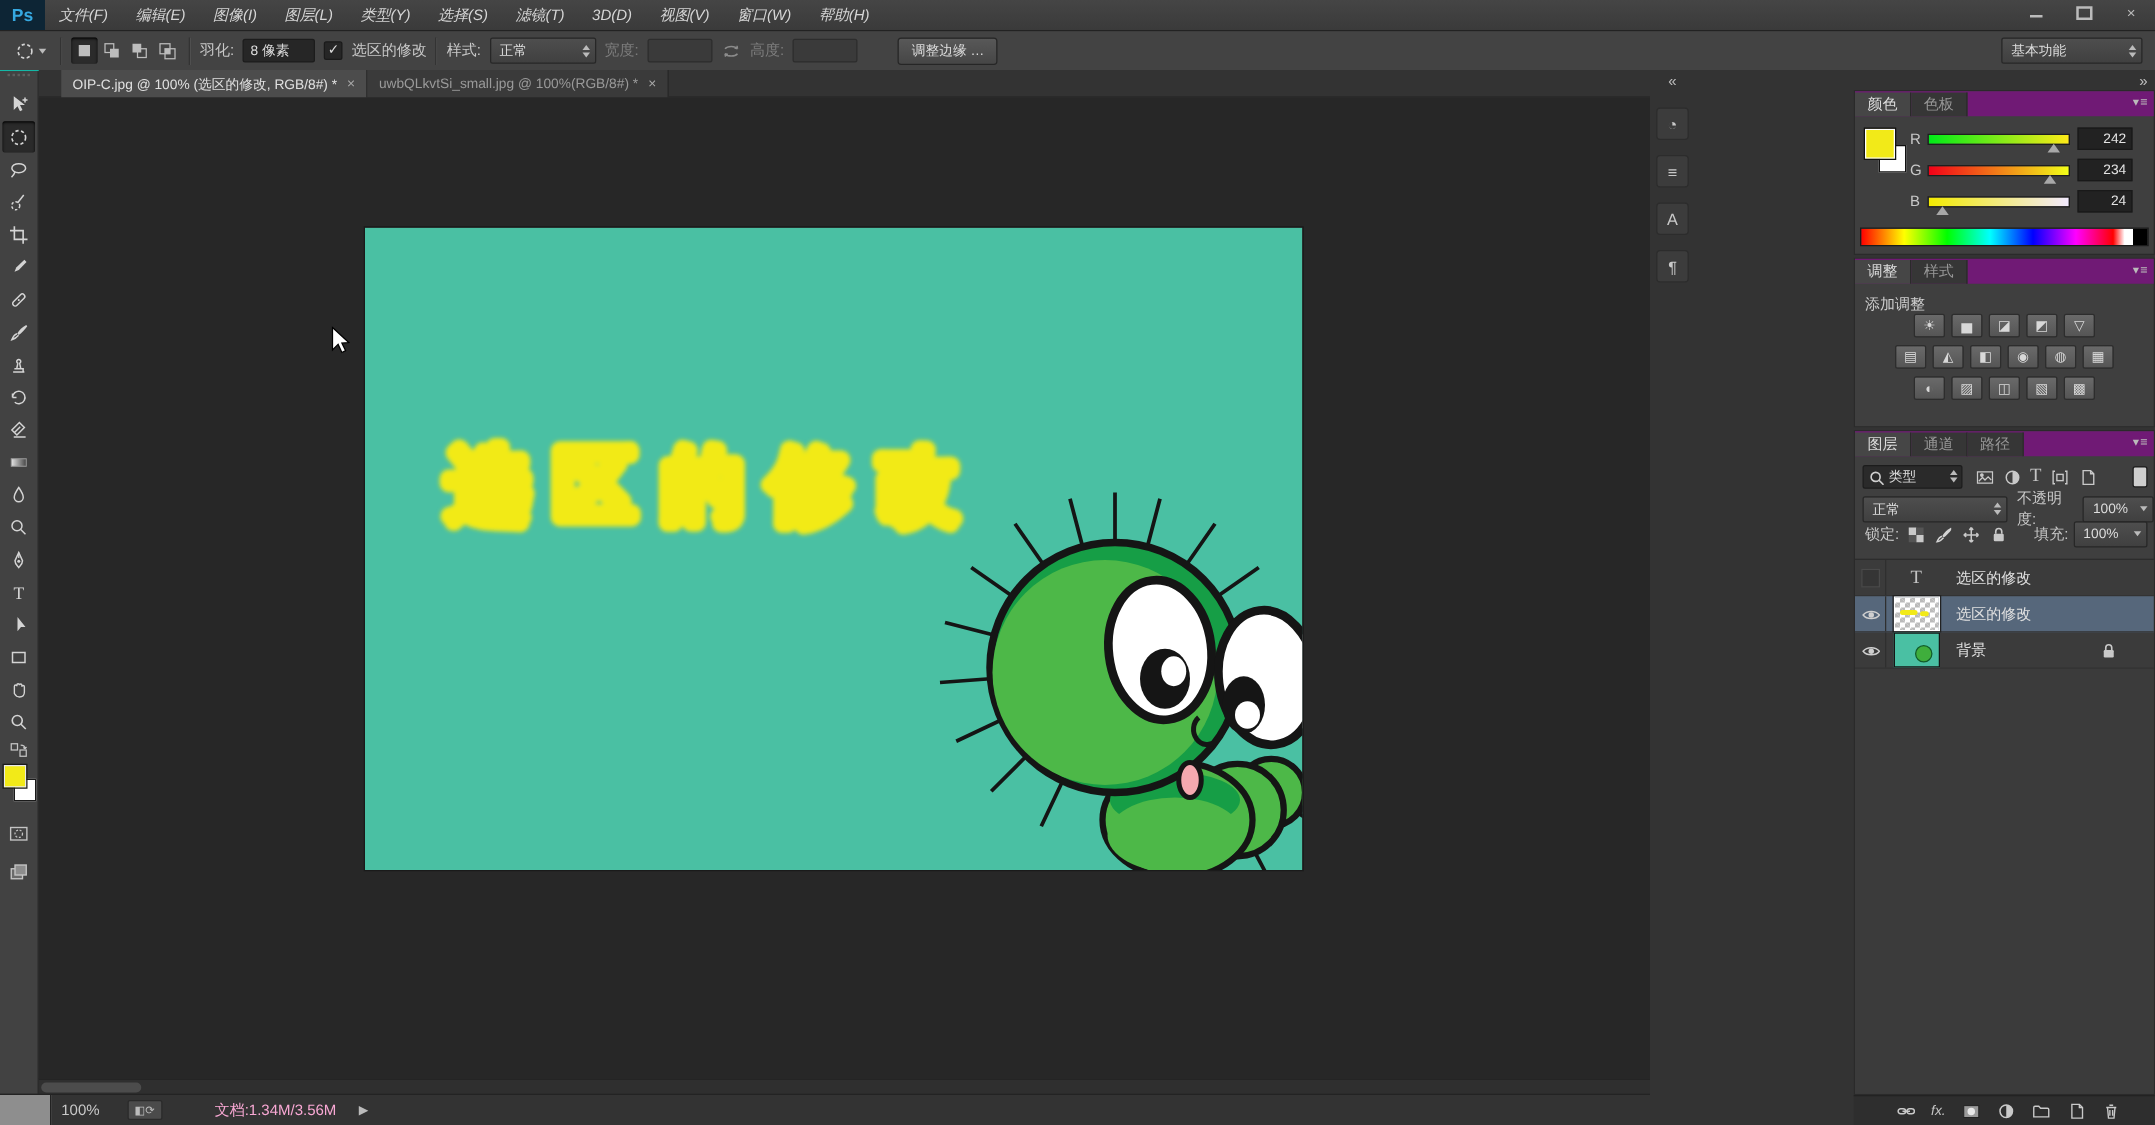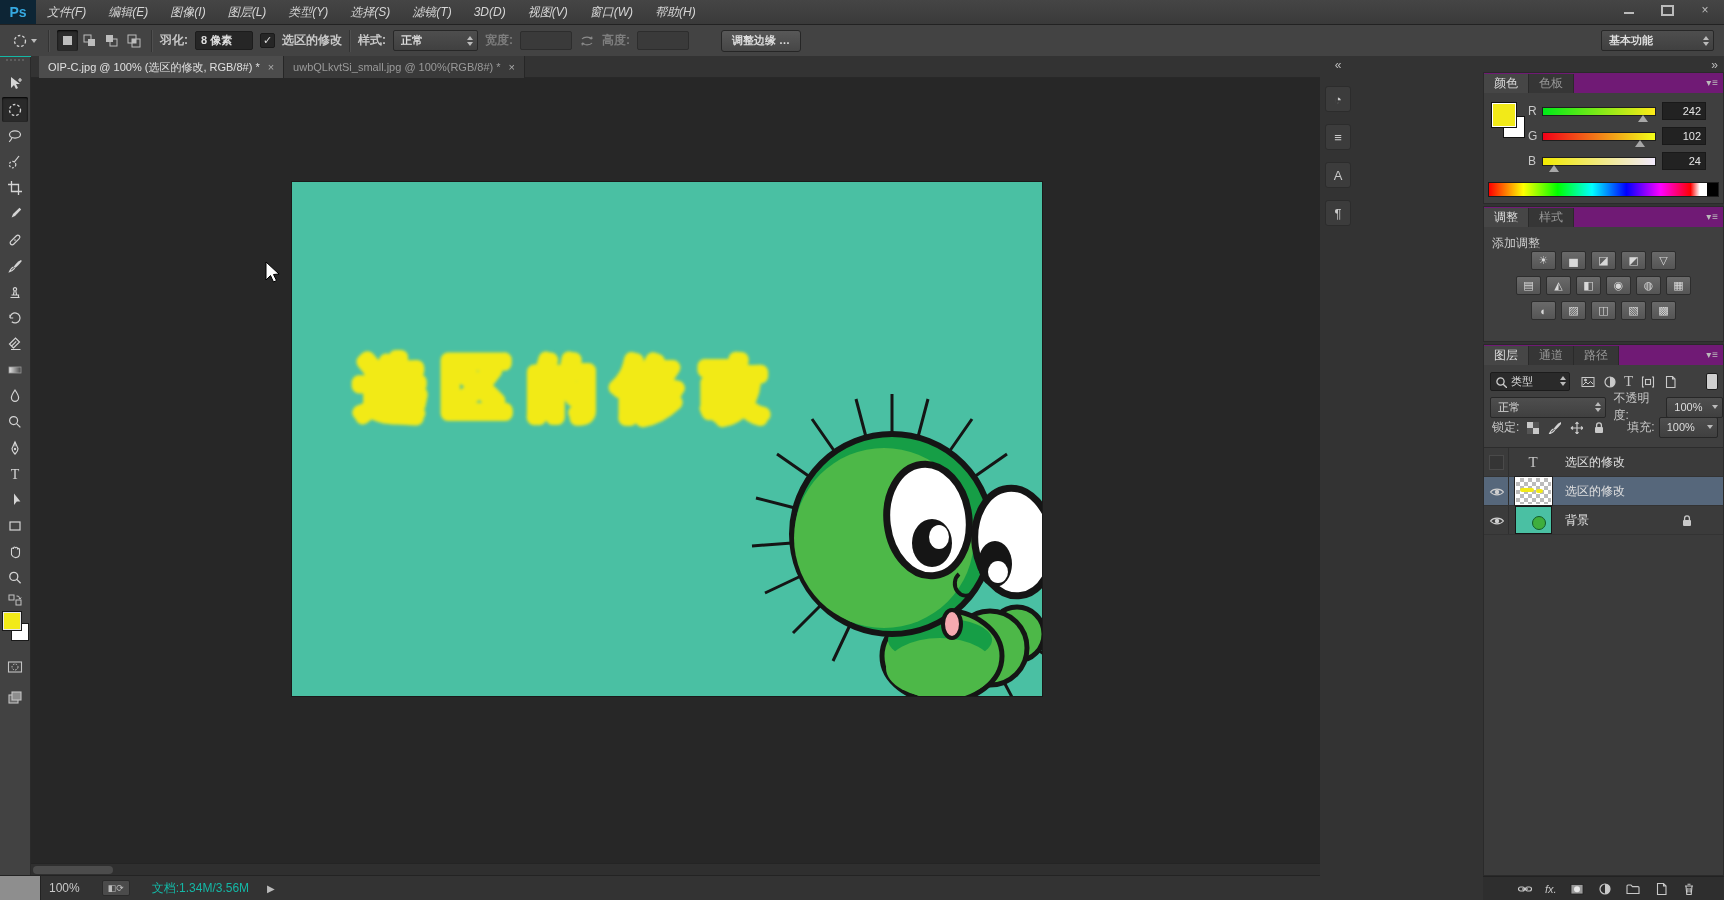--- a/index.html
+++ b/index.html
@@ -11,21 +11,21 @@
            border-bottom:1px solid #222;display:flex;align-items:flex-end;}
   .ps-logo{width:36px;height:24px;background:#0d2535;color:#36a9e1;font-weight:bold;font-size:14px;
            display:flex;align-items:center;justify-content:center;}
   .menu-item{padding:0 11px;line-height:24px;color:#d6d6d6;font-size:12px;cursor:default;font-style:italic;}
   .win-controls{position:absolute;right:8px;top:3px;display:flex;gap:16px;align-items:center;}
   .win-btn{width:22px;height:14px;display:flex;align-items:center;justify-content:center;color:#bbb;font-size:12px;}
   .wc-min{width:10px;height:0;border-bottom:2px solid #bbb;margin-top:6px;}
   .wc-max{width:9px;height:7px;border:2px solid #bbb;}
   
   .optionsbar{position:absolute;left:0;top:25px;right:0;height:31px;background:#434343;
-              border-bottom:1px solid #14b8a6;display:flex;align-items:center;gap:7px;padding-left:8px;font-weight:bold;}
+              border-bottom:1px solid #14b8a6;display:flex;align-items:center;gap:7px;padding-left:8px;}
   .opt-sep{width:1px;height:22px;background:#333;border-right:1px solid #4f4f4f;}
   .tool-preset{display:flex;align-items:center;gap:3px;padding:2px 4px;}
   .mode-btns{display:flex;gap:1px;}
   .mode-btn{width:21px;height:21px;display:flex;align-items:center;justify-content:center;border-radius:2px;}
   .mode-btn.active{background:#2b2b2b;box-shadow:inset 0 1px 2px #000;}
   .opt-label{color:#c8c8c8;font-size:12px;}
   .opt-label.dis{color:#7d7d7d;}
   .opt-input{height:17px;background:#262626;border:1px solid #1c1c1c;border-radius:2px;color:#ddd;
              font-size:11px;display:flex;align-items:center;padding:0 5px;}
   .opt-input.dis{background:#3a3a3a;border-color:#2d2d2d;}
@@ -34,21 +34,21 @@
   .dropdown{height:19px;background:linear-gradient(#4e4e4e,#404040);border:1px solid #272727;border-radius:2px;
             display:flex;align-items:center;padding:0 4px 0 7px;gap:6px;color:#ddd;font-size:11px;}
   .spinner{display:flex;flex-direction:column;gap:2px;}
   .spinner i{display:block;width:0;height:0;border-left:3px solid transparent;border-right:3px solid transparent;}
   .spinner i.up{border-bottom:4px solid #bbb;}
   .spinner i.dn{border-top:4px solid #bbb;}
   .push-btn{height:20px;background:linear-gradient(#585858,#464646);border:1px solid #262626;border-radius:3px;
             color:#ddd;font-size:11px;display:flex;align-items:center;padding:0 10px;}
   .workspace{position:absolute;right:10px;top:5px;width:100px;justify-content:space-between;}
   
-  .tabbar{position:absolute;left:31px;top:56px;width:1289px;height:22px;background:#333;display:flex;padding-left:8px;
+  .tabbar{position:absolute;left:31px;top:56px;width:1289px;height:22px;background:#333;display:flex;padding-left:18px;
           border-bottom:1px solid #282828;box-sizing:border-box;}
   .dtab{height:22px;display:flex;align-items:center;gap:8px;padding:0 9px;font-size:11px;white-space:nowrap;}
   .dtab.active{background:#4c4c4c;color:#e0e0e0;border-right:1px solid #262626;}
   .dtab.inactive{background:#3a3a3a;color:#9a9a9a;border-right:1px solid #262626;}
   .dtab .close{color:#aaa;font-size:11px;}
   
   .toolbox{position:absolute;left:0;top:57px;width:30px;bottom:24px;background:#424242;border-right:1px solid #2a2a2a;}
   .grip{height:8px;margin:2px 6px;border-top:2px dotted #5d5d5d;}
   .tool{width:26px;height:25px;margin:1px auto 0;display:flex;align-items:center;justify-content:center;border-radius:2px;}
   .tool.selected{background:#2a2a2a;box-shadow:inset 0 1px 2px #000;}
@@ -128,21 +128,21 @@
   .layers-footer{position:absolute;left:163px;right:0;bottom:0;height:24px;background:#2e2e2e;border-top:1px solid #222;
                  display:flex;align-items:center;justify-content:space-between;padding:0 28px 0 34px;box-sizing:border-box;}
   .fx-label{color:#c5c5c5;font-size:11px;font-style:italic;}
   
   .statusbar{position:absolute;left:0;bottom:0;width:1320px;height:24px;background:#333;border-top:1px solid #232323;
              display:flex;align-items:center;}
   .corner{width:40px;height:24px;background:#8e8e8e;border-right:1px solid #222;}
   .zoom-val{margin-left:8px;color:#c9c9c9;}
   .status-icon{margin-left:22px;width:26px;height:14px;background:#4b4b4b;border:1px solid #2a2a2a;border-radius:2px;
                display:flex;align-items:center;justify-content:center;gap:2px;color:#bbb;font-size:9px;}
-  .doc-info{margin-left:22px;color:#14b8a6;}
+  .doc-info{margin-left:42px;color:#f9a8d4;}
   .status-arrow{margin-left:18px;color:#bbb;font-size:10px;}
   .hidden-defs{position:absolute;width:0;height:0;overflow:hidden;}
 </style>
 </head>
 <body>
 
 <svg class="hidden-defs" aria-hidden="true">
   <defs>
     <g id="i-move">
         <path d="M4 1 L4 12 L7 9 L9 13 L11 12 L9 8 L13 8 Z" fill="#d4d4d4"></path>
@@ -590,21 +590,21 @@
             <span class="chan-track" style="background:linear-gradient(90deg,rgb(0,234,24),rgb(255,234,24))">
               <span class="chan-thumb" style="left:95px"></span>
             </span>
             <span class="chan-val">242</span>
           </div>
           <div class="chan-row" style="top:33px">
             <span class="chan-label">G</span>
             <span class="chan-track" style="background:linear-gradient(90deg,rgb(242,0,24),rgb(242,255,24))">
               <span class="chan-thumb" style="left:92px"></span>
             </span>
-            <span class="chan-val">102</span>
+            <span class="chan-val">234</span>
           </div>
           <div class="chan-row" style="top:58px">
             <span class="chan-label">B</span>
             <span class="chan-track" style="background:linear-gradient(90deg,rgb(242,234,0),rgb(242,234,255))">
               <span class="chan-thumb" style="left:6px"></span>
             </span>
             <span class="chan-val">24</span>
           </div>
           <div class="spectrum"></div>
         </div>

